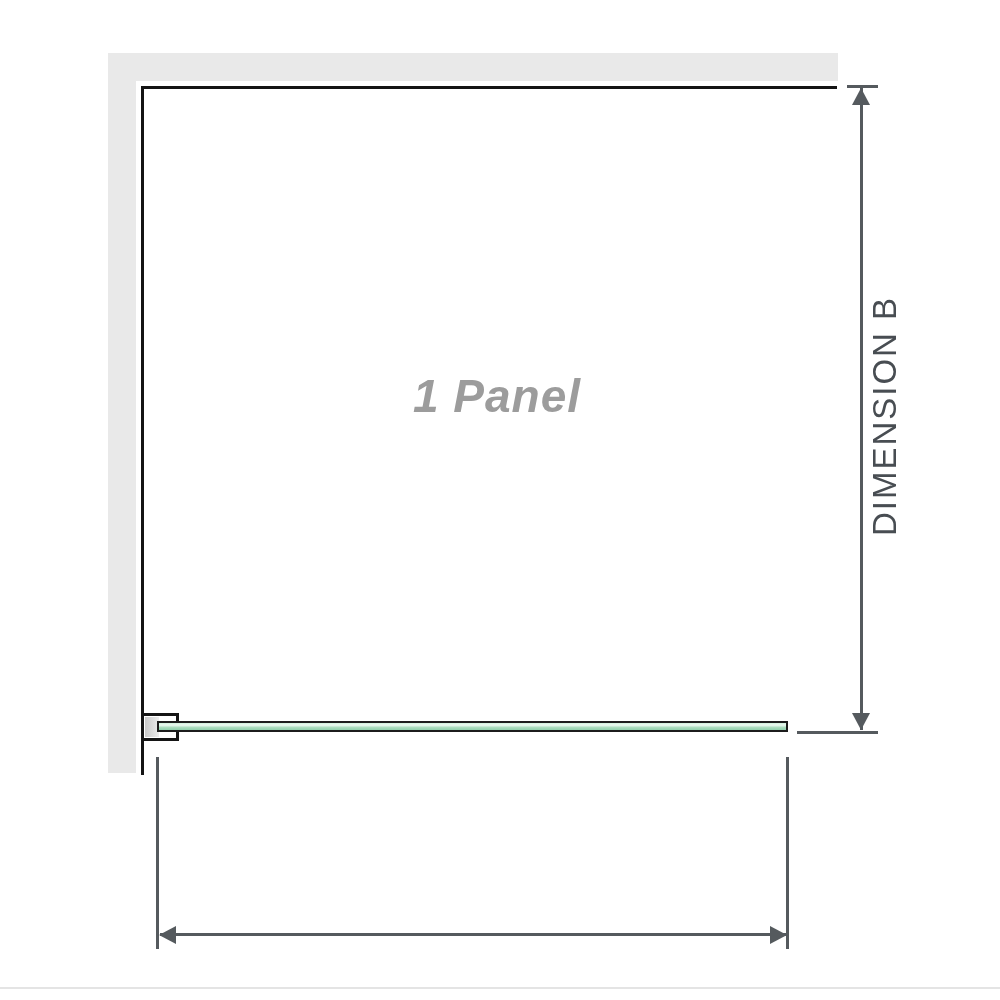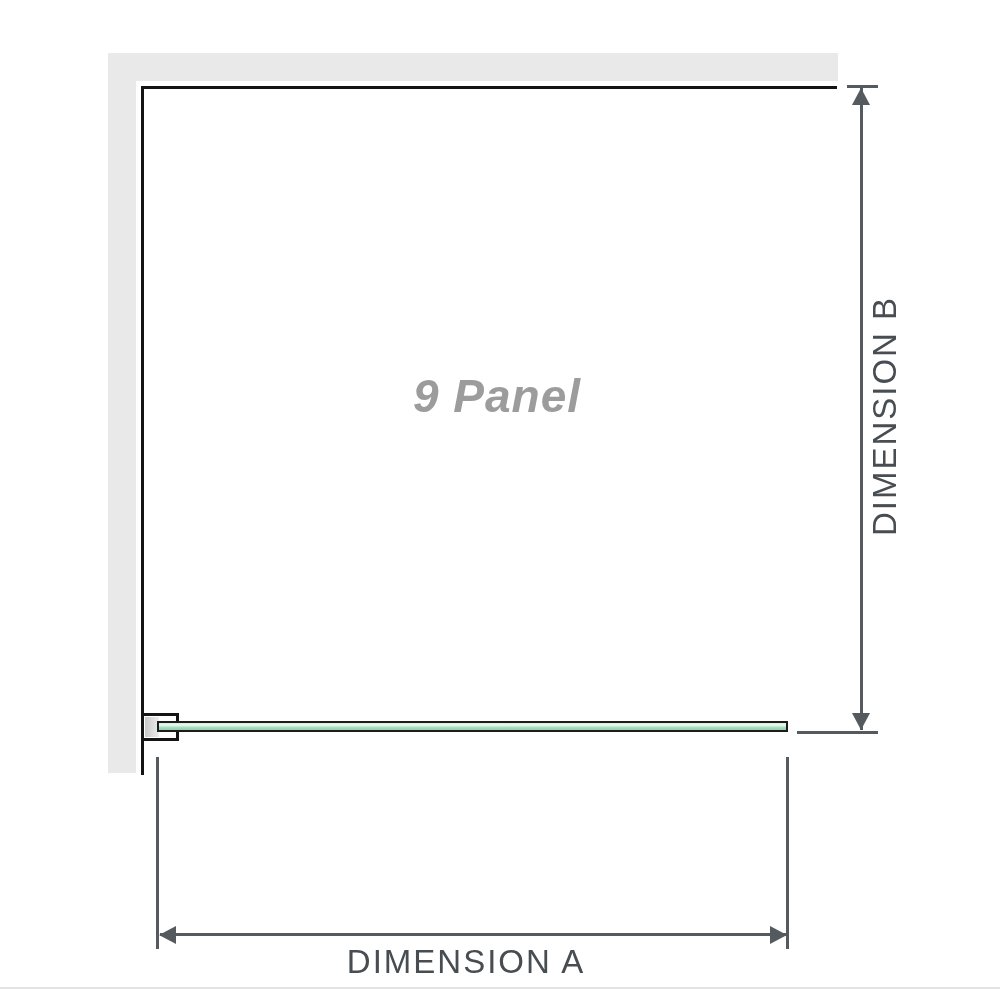--- a/index.html
+++ b/index.html
@@ -89,37 +89,36 @@
 <body>
 
 <div class="canvas">
 
   <div class="wall-top"></div>
   <div class="wall-left"></div>
 
   <div class="panel-edge-top"></div>
   <div class="panel-edge-left"></div>
 
-  <span class="panel-label">9 Panel</span>
+  <span class="panel-label">1 Panel</span>
 
   <div class="bracket">
     <div class="bracket-pad"></div>
   </div>
 
   <div class="glass"></div>
 
   <div class="dim dimb-tick-top"></div>
   <div class="dim dimb-line"></div>
   <div class="arrow arrow-up"></div>
   <div class="arrow arrow-down"></div>
   <div class="dim dimb-tick-bottom"></div>
   <span class="dim-label dimb-label">DIMENSION B</span>
 
   <div class="dim dima-tick-left"></div>
   <div class="dim dima-tick-right"></div>
   <div class="dim dima-line"></div>
   <div class="arrow arrow-left"></div>
   <div class="arrow arrow-right"></div>
-  <span class="dim-label dima-label">DIMENSION A</span>
 
   <div class="bottom-rule"></div>
 
 </div>
 
 </body></html>

